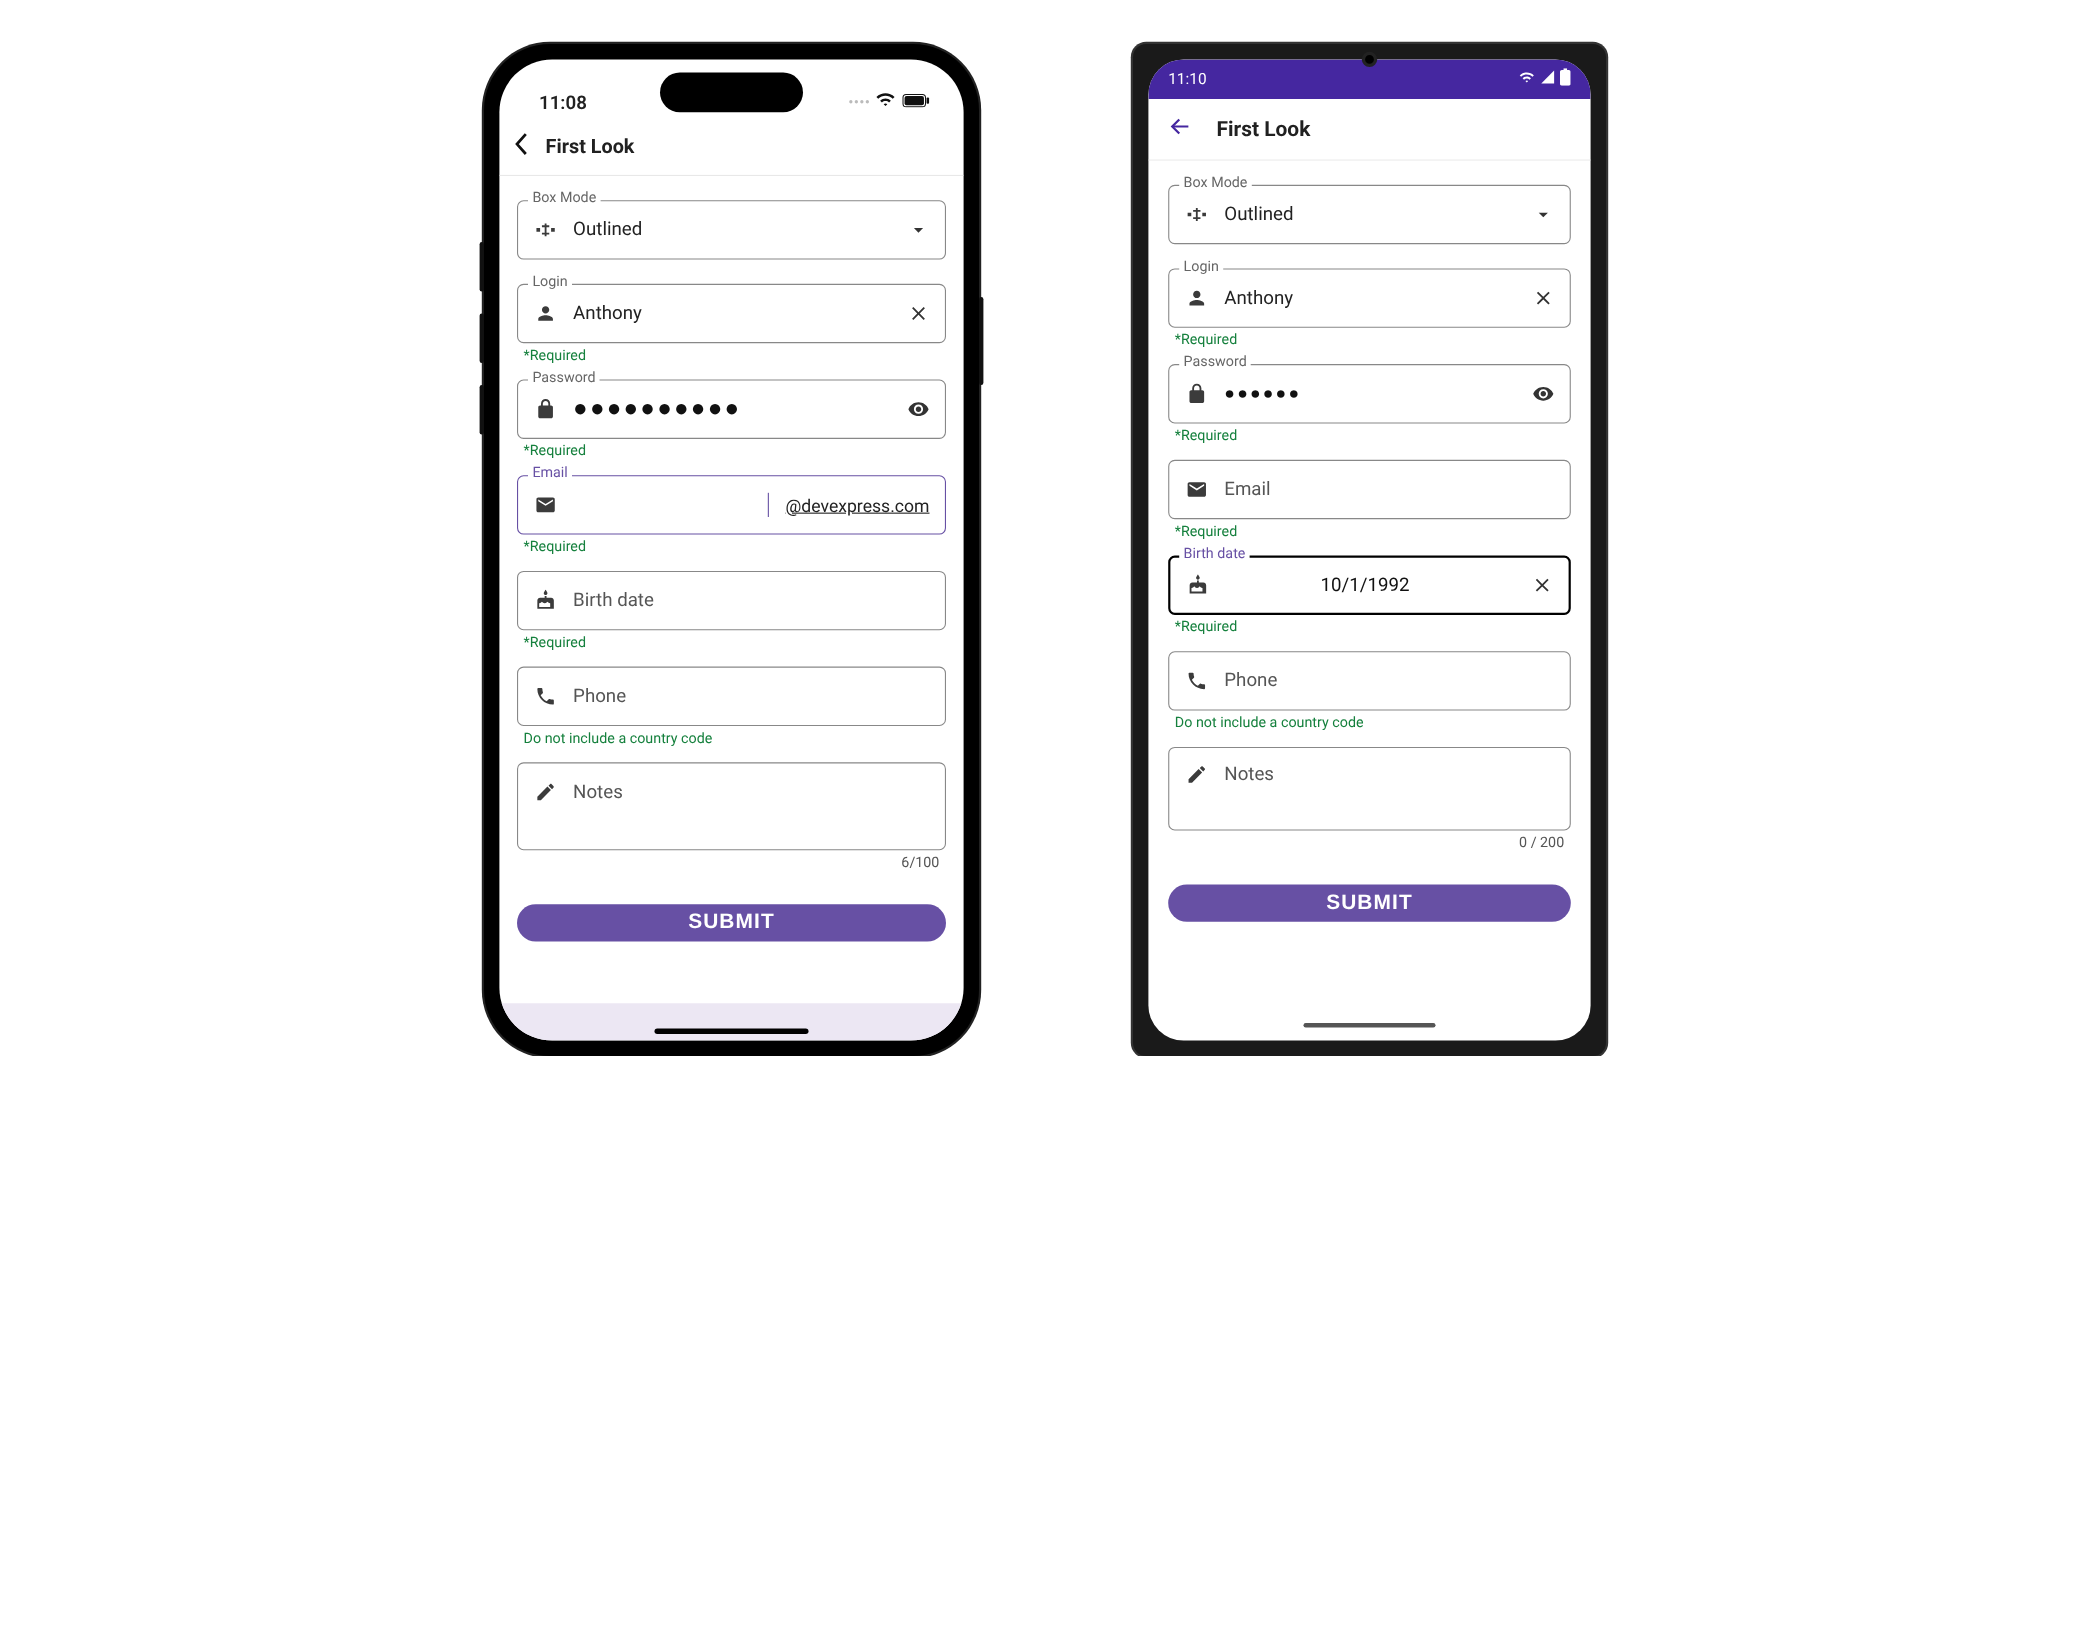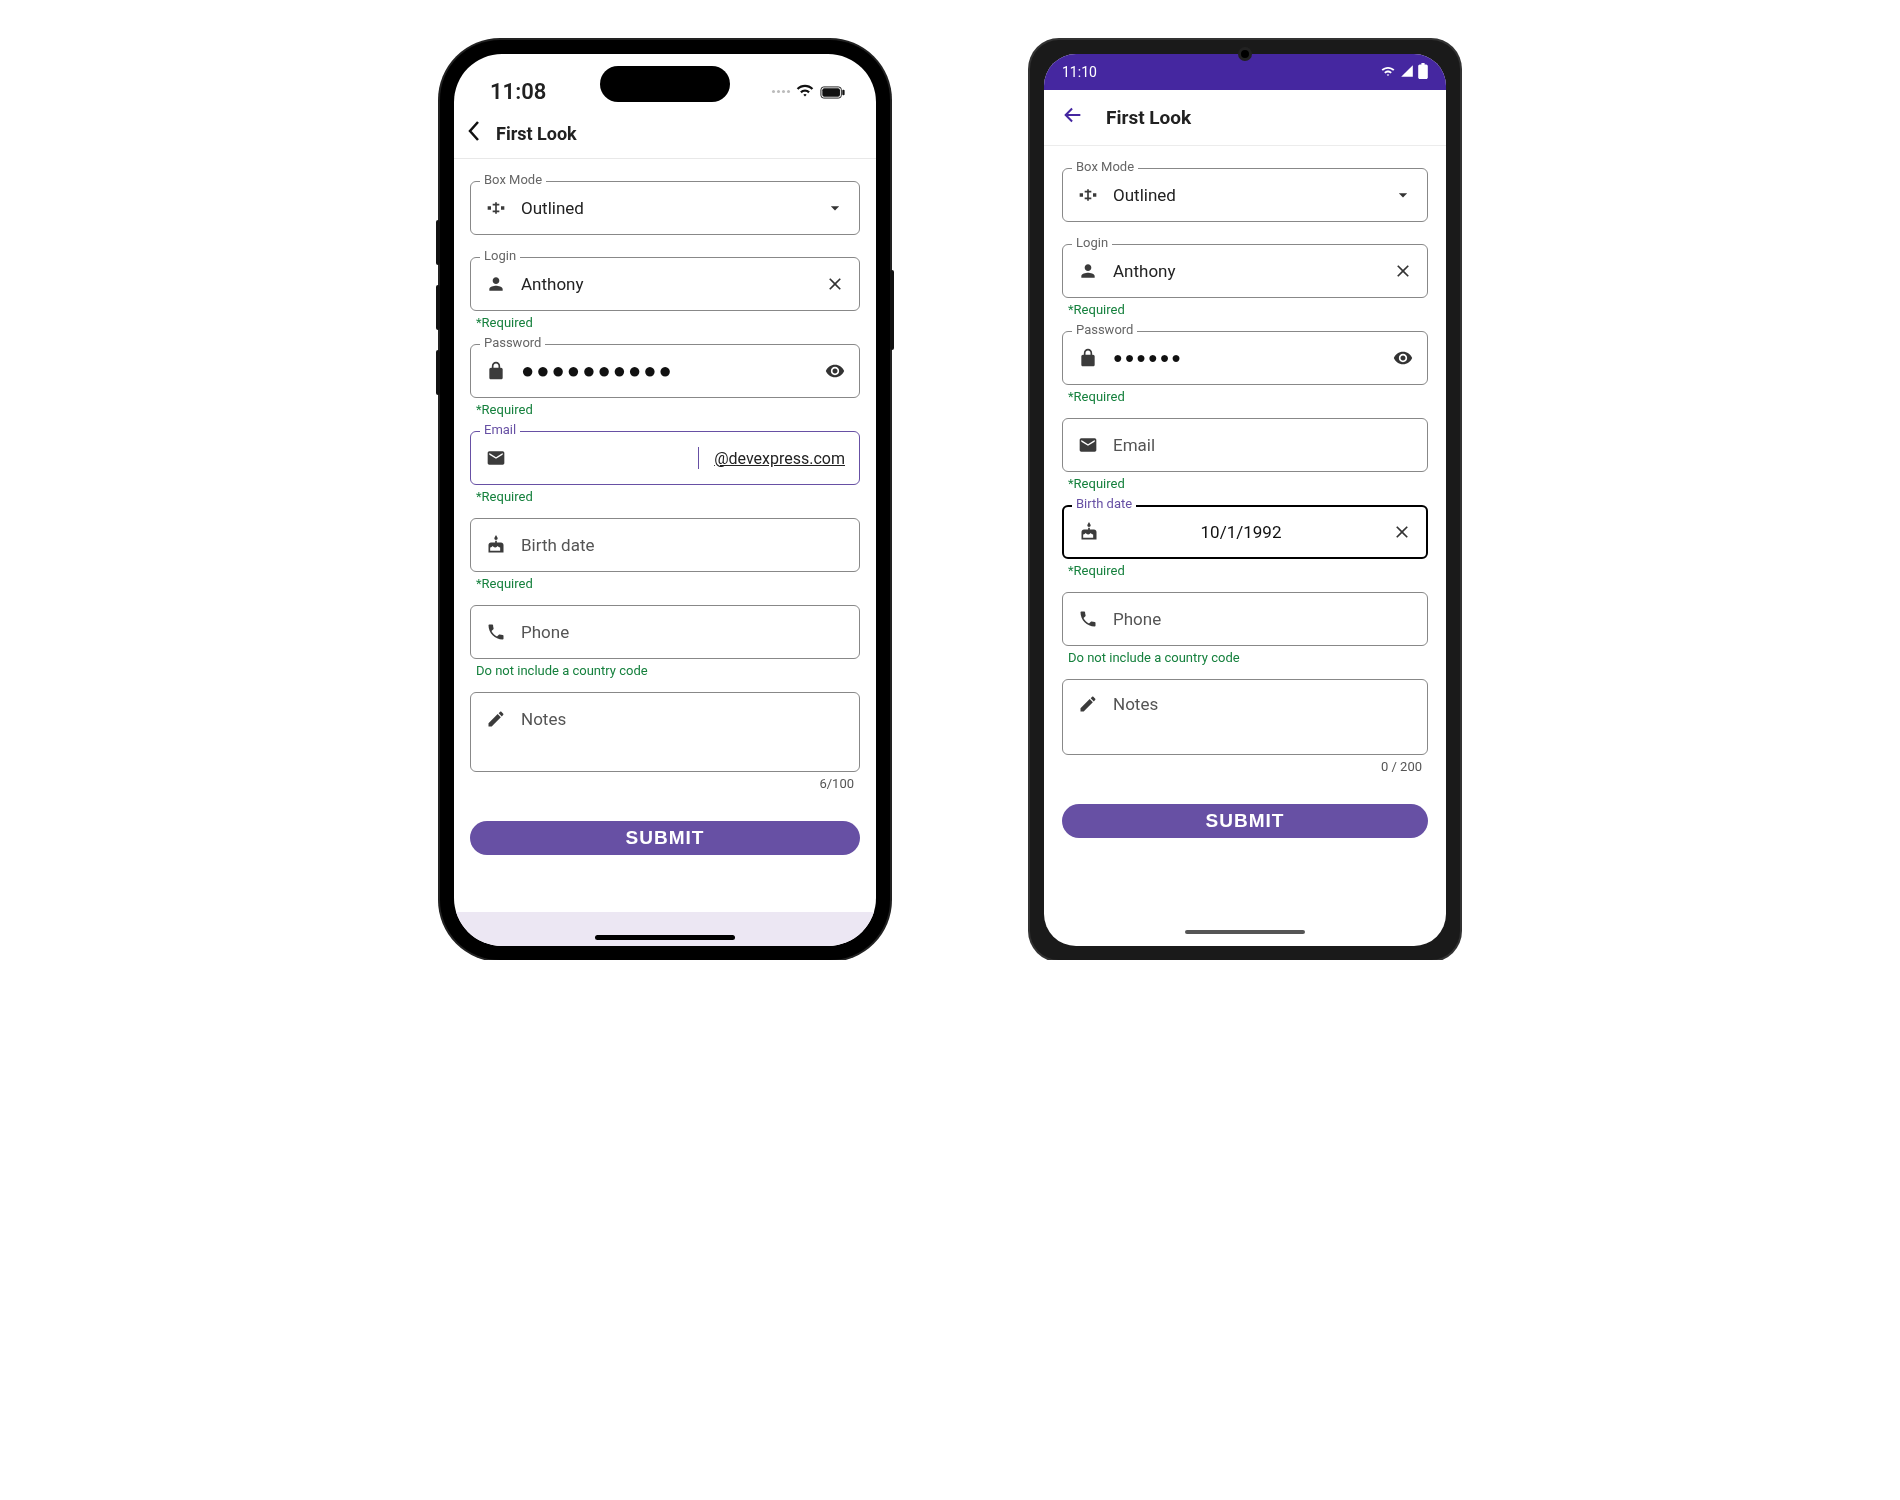--- a/index.html
+++ b/index.html
@@ -112,21 +112,21 @@
     top:26px; left:50%;
     transform:translateX(-50%);
     width:130px; height:36px;
     background:#000; border-radius:20px;
     z-index:10;
   }
   .ios-status {
     height:54px;
     display:flex; align-items:flex-end; justify-content:space-between;
     padding: 0 30px 4px 36px;
-    font-size:22px; font-weight:600;
+    font-size:17px; font-weight:600;
   }
   .ios-status-right { display:flex; align-items:center; gap:6px; }
   .ios-status-right .dots4 { display:flex; gap:2px; }
   .ios-status-right .dots4 span { width:3px; height:3px; border-radius:50%; background:#bbb; }
 
   .ios-nav {
     display:flex; align-items:center; gap:14px;
     padding: 12px 16px 12px 12px;
     border-bottom:1px solid #e8e8e8;
     font-size:18px; font-weight:700;
@@ -138,21 +138,21 @@
     position:absolute; bottom:20px; left:50%;
     transform:translateX(-50%);
     width:140px; height:5px; background:#000; border-radius:3px;
   }
   .ios-footer-gap { height:34px; background:#ece7f3; border-bottom-left-radius:48px; border-bottom-right-radius:48px; margin-top:auto;}
 
   
   .android {
     width: 430px;
     height: 920px;
-    border-radius: 29px;
+    border-radius: 12px;
     background:#1a1a1a;
     padding:14px;
     position:relative;
     box-shadow: 0 0 0 2px #333;
   }
   .android-screen {
     width:100%; height:100%;
     background:#fff;
     border-radius:32px;
     overflow:hidden;

